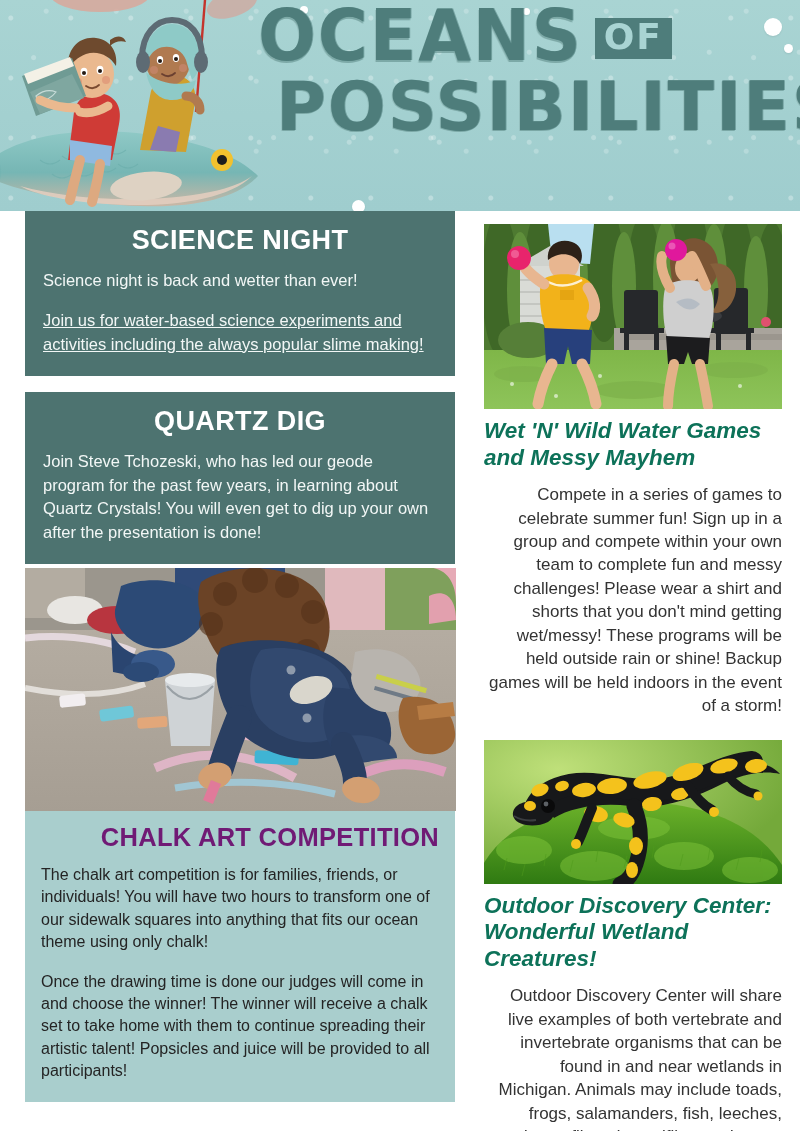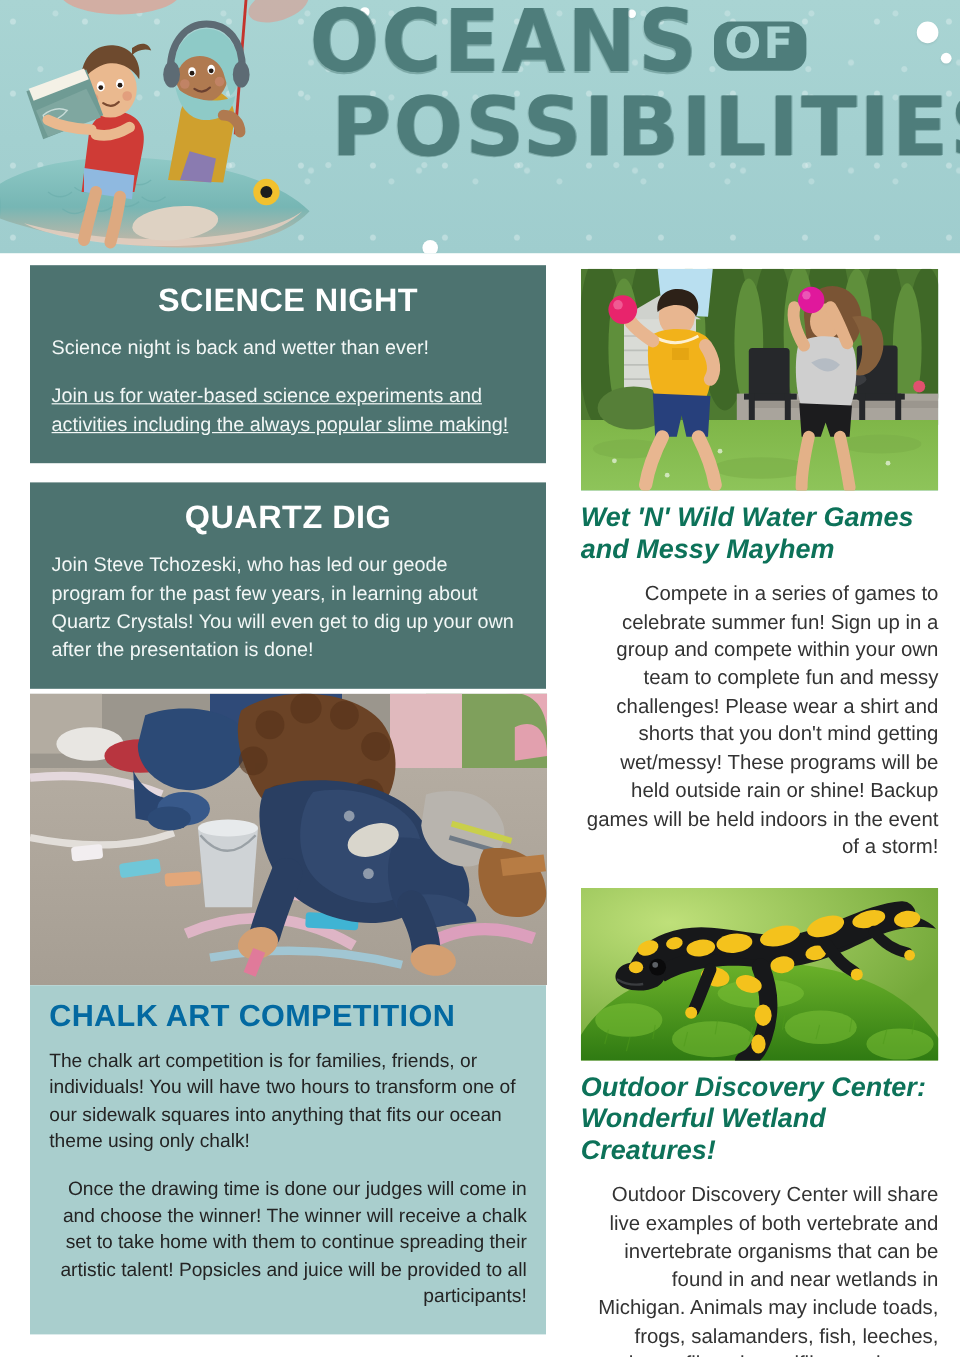--- a/index.html
+++ b/index.html
@@ -78,29 +78,29 @@
       0 1px 0 rgba(78,125,123,.35),
       -1px 1px 0 rgba(130,170,168,.45);
     transform: scaleY(1.06);
     transform-origin: bottom left;
   }
   .title-of {
     font-size: 36px;
     background: #4e7d7b;
     color: #a9d4d3;
     padding: 2px 9px 5px 9px;
-    border-radius: 14px;
+    border-radius: 0;
     position: relative;
     top: -12px;
   }
 
   
   .col-left {
     position: absolute;
-    left: 25px; top: 221px;
+    left: 25px; top: 211px;
     width: 430px;
   }
   .col-right {
     position: absolute;
     left: 484px; top: 224px;
     width: 298px;
   }
 
   
   .card-dark {
@@ -121,33 +121,33 @@
     font-size: 16.5px;
     line-height: 1.42;
   }
   .card-dark p + p { margin-top: 17px; text-decoration: underline; }
 
   .card-light {
     background: #a9cecd;
     padding: 12px 16px 20px 16px;
   }
   .card-light h2 {
-    color: #0369a1;
+    color: #701a75;
     font-size: 25.5px;
     font-weight: 700;
-    text-align: left;
+    text-align: right;
     letter-spacing: .3px;
     margin-bottom: 12px;
   }
   .card-light p {
     color: #242424;
     font-size: 16px;
     line-height: 1.40;
   }
-  .card-light p + p { margin-top: 17px; text-align: right; }
+  .card-light p + p { margin-top: 17px; }
 
   
   .photo { position: relative; overflow: hidden; display: block; }
   .photo svg { display: block; width: 100%; height: 100%; }
 
   .photo-chalk { width: 431px; height: 243px; margin-bottom: 0; }
   .photo-games { width: 298px; height: 185px; }
   .photo-sala  { width: 298px; height: 144px; }
 
   

